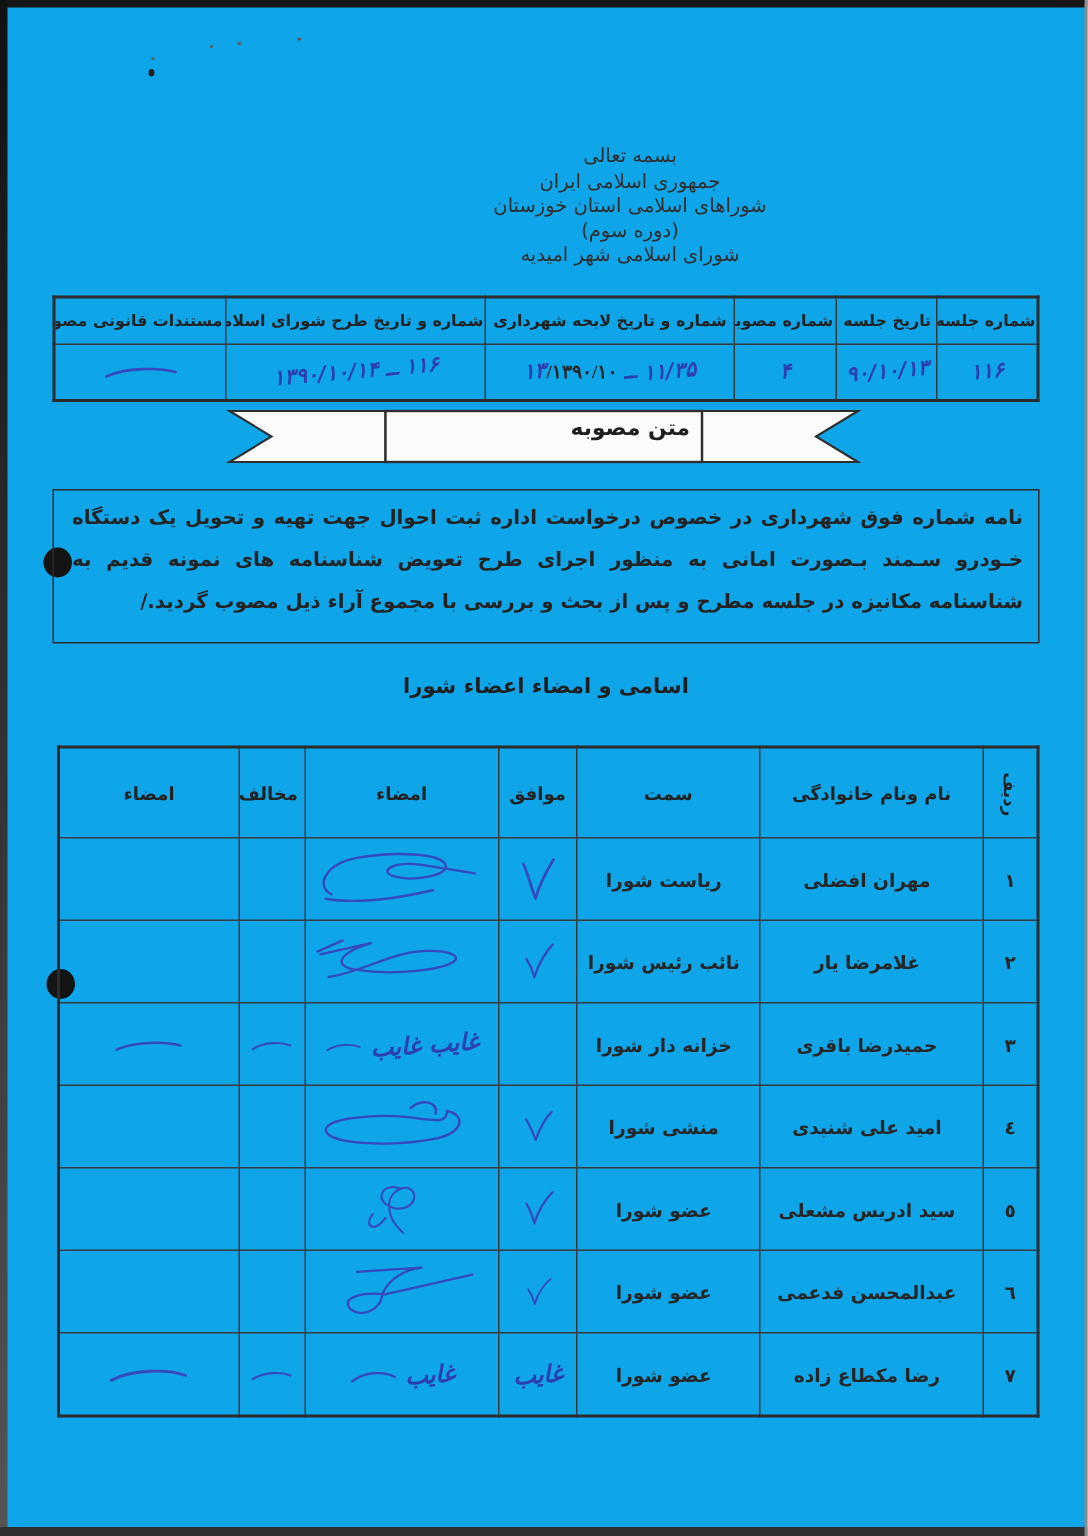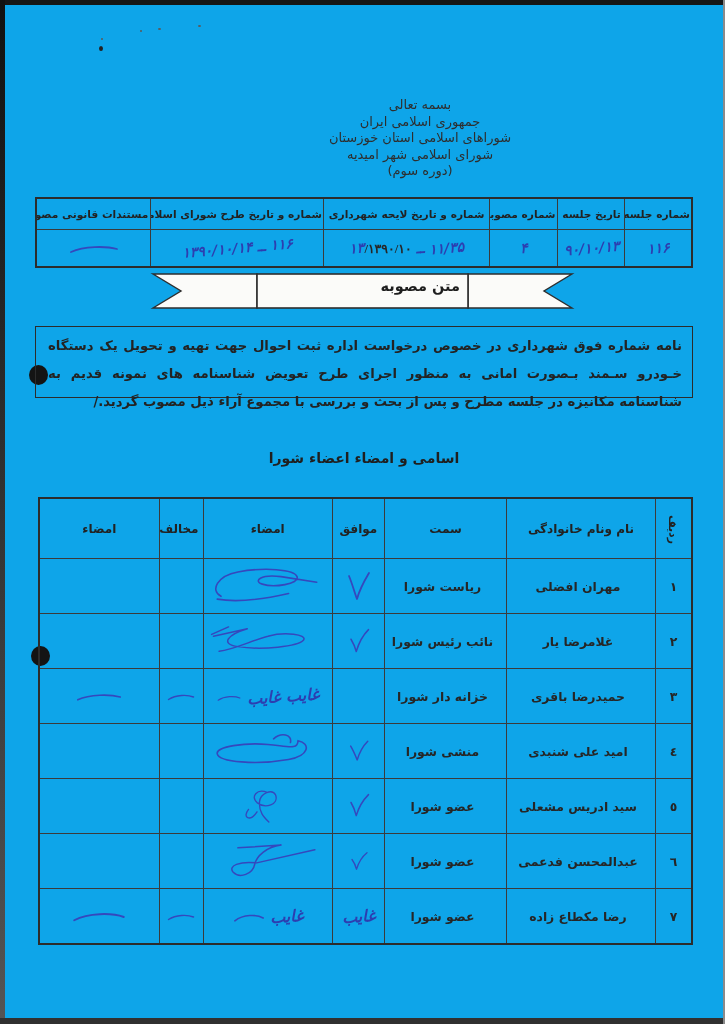--- a/index.html
+++ b/index.html
@@ -33,21 +33,21 @@
   .hand-lg{color:#2d3eb0;font-style:italic;font-weight:bold;display:inline-block;
     transform:rotate(-4deg);font-size:16px;letter-spacing:1px;}
   .typed{color:#262626;font-weight:bold;font-size:12.5px;font-family:Liberation Serif, serif;}
 
   
   .banner{position:absolute;left:150px;top:270px;width:425px;height:42px;}
   .banner-title{position:absolute;left:255px;top:278px;width:205px;
     font-size:14.5px;font-weight:bold;color:#1e1e1e;}
 
   
-  .body-box{position:absolute;left:35px;top:326px;width:658px;height:72px;
+  .body-box{position:absolute;left:35px;top:326px;width:658px;height:103px;
     border:1.6px solid #2c2c2c;box-sizing:border-box;padding:5px 10px 0 12px;
     font-size:13.2px;font-weight:bold;line-height:28px;text-align:justify;color:#232323;}
 
   .section-title{position:absolute;left:35px;top:450px;width:658px;text-align:center;
     font-size:14px;font-weight:bold;color:#1f1f1f;}
 
   
   .members-table{position:absolute;left:38px;top:497px;width:655px;border:2px solid #2c2c2c;}
   .members-table th,.members-table td{border:1.3px solid #3b3b3b;padding:4px;text-align:center;overflow:visible;}
   .members-table th{height:51px;font-size:12px;font-weight:bold;color:#222;}
@@ -73,22 +73,22 @@
   <div class="speck" style="left:198px;top:25px;width:3px;height:2px;"></div>
   <div class="speck" style="left:101px;top:38px;width:2px;height:2px;"></div>
   <div class="speck" style="left:99px;top:46px;width:4px;height:5px;background:#222;"></div>
   <div class="punch" style="left:29px;top:365px;"></div>
   <div class="punch" style="left:31px;top:646px;"></div>
 
   <div class="letterhead">
     <div>بسمه تعالی</div>
     <div>جمهوری اسلامی ایران</div>
     <div>شوراهای اسلامی استان خوزستان</div>
+    <div>(دوره سوم)</div>
     <div>شورای اسلامی شهر امیدیه</div>
-    <div>(دوره سوم)</div>
   </div>
 
   <table class="info-table">
     <colgroup>
       <col style="width:66px">
         <col style="width:66px">
         <col style="width:67px">
       <col style="width:164px">
         <col style="width:170px">
         <col style="width:113px">

